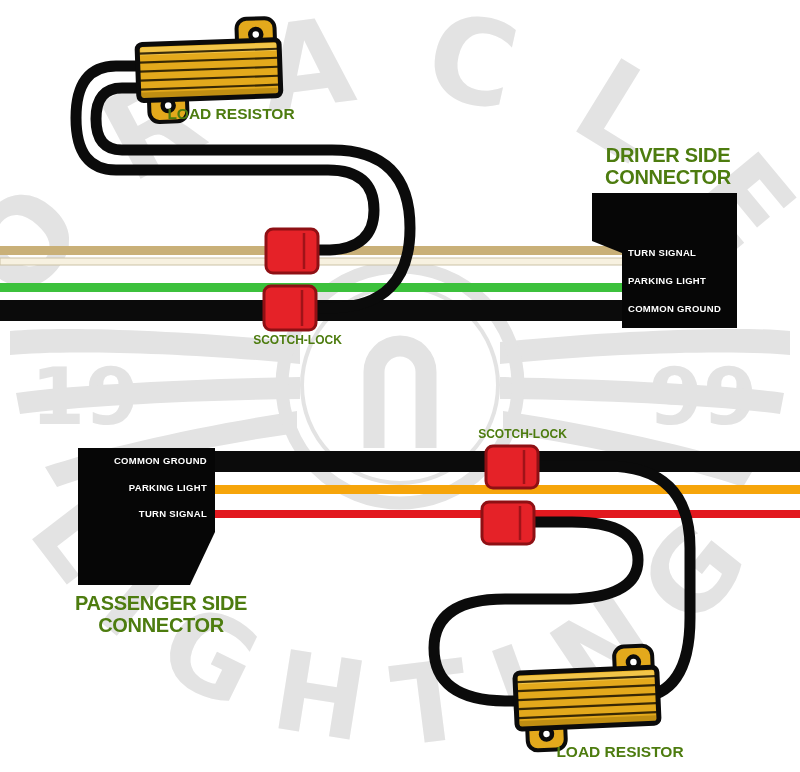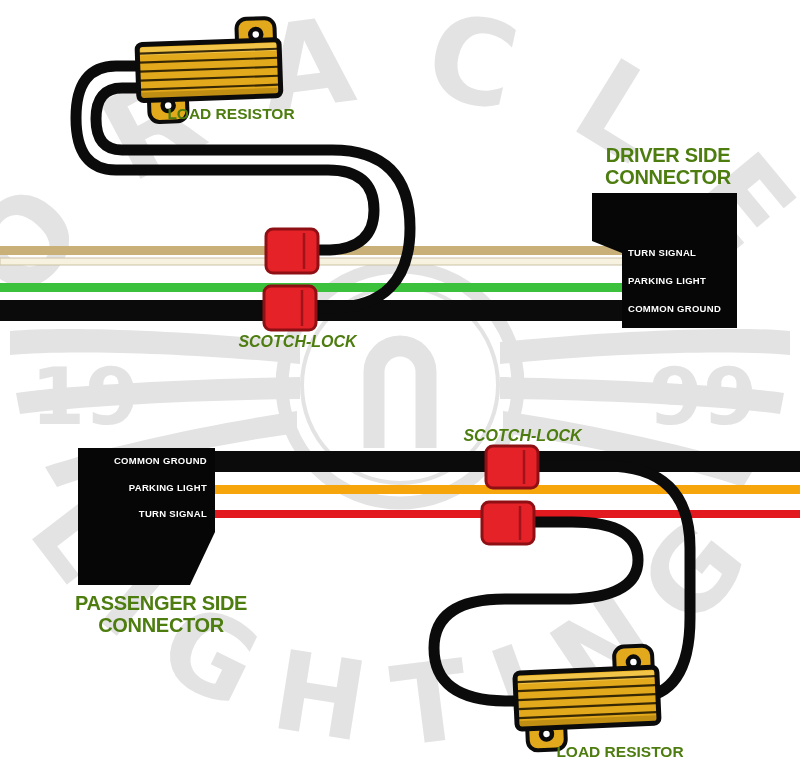--- a/index.html
+++ b/index.html
@@ -5,21 +5,21 @@
   html,body{margin:0;padding:0;background:#fff;}
   .stage{
     position:relative;width:800px;height:772px;background:#ffffff;overflow:hidden;
     font-family:"Liberation Sans","DejaVu Sans",sans-serif;
   }
   .stage svg.scene{position:absolute;left:0;top:0;}
   .label{position:absolute;font-weight:bold;color:#4d7c0f;white-space:nowrap;}
   .ctr{text-align:center;}
   .lbl-lg{font-size:20px;line-height:22px;letter-spacing:-0.3px;text-align:center;}
   .lbl-md{font-size:15.5px;letter-spacing:0;}
-  .lbl-sm{font-size:16px;letter-spacing:0;font-style:italic;}
+  .lbl-sm{font-size:12px;letter-spacing:0;}
   .pin{position:absolute;font-weight:bold;color:#ffffff;font-size:9.5px;line-height:10px;letter-spacing:0.3px;white-space:nowrap;}
   .pin.right{text-align:right;}
 </style>
 </head>
 <body>
 
 <div class="stage">
 
   <svg class="scene" width="800" height="772" viewBox="0 0 800 772">
     <defs>

